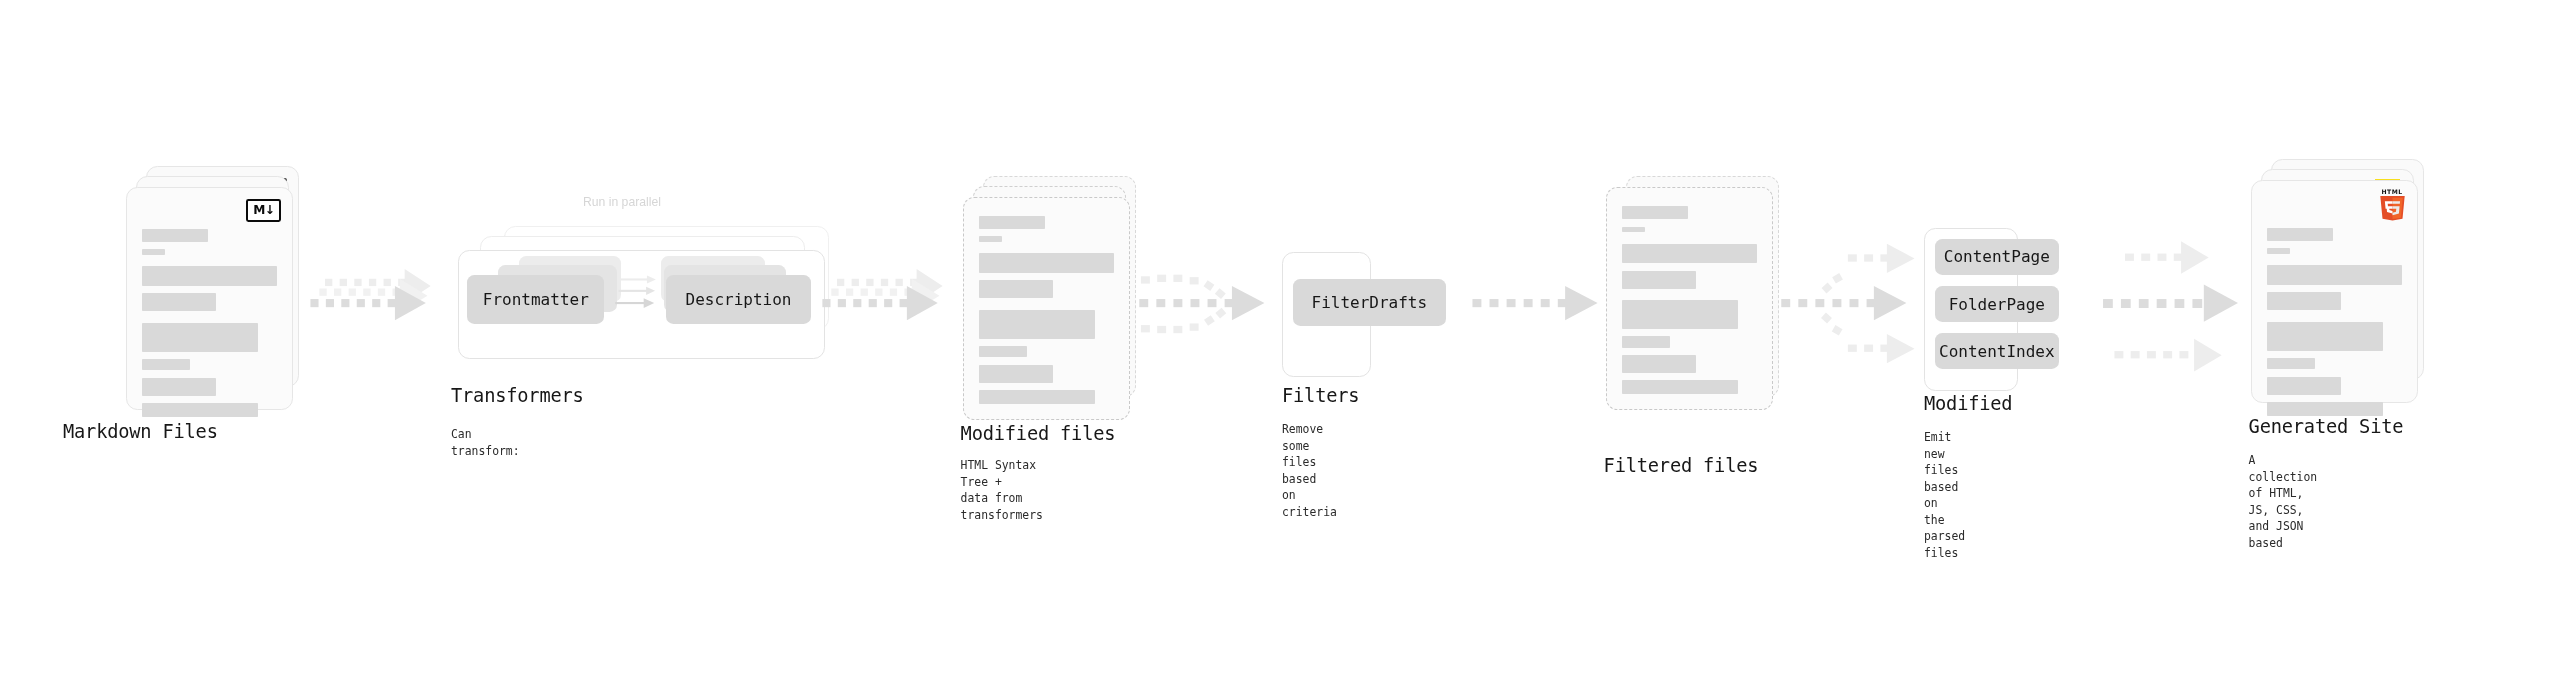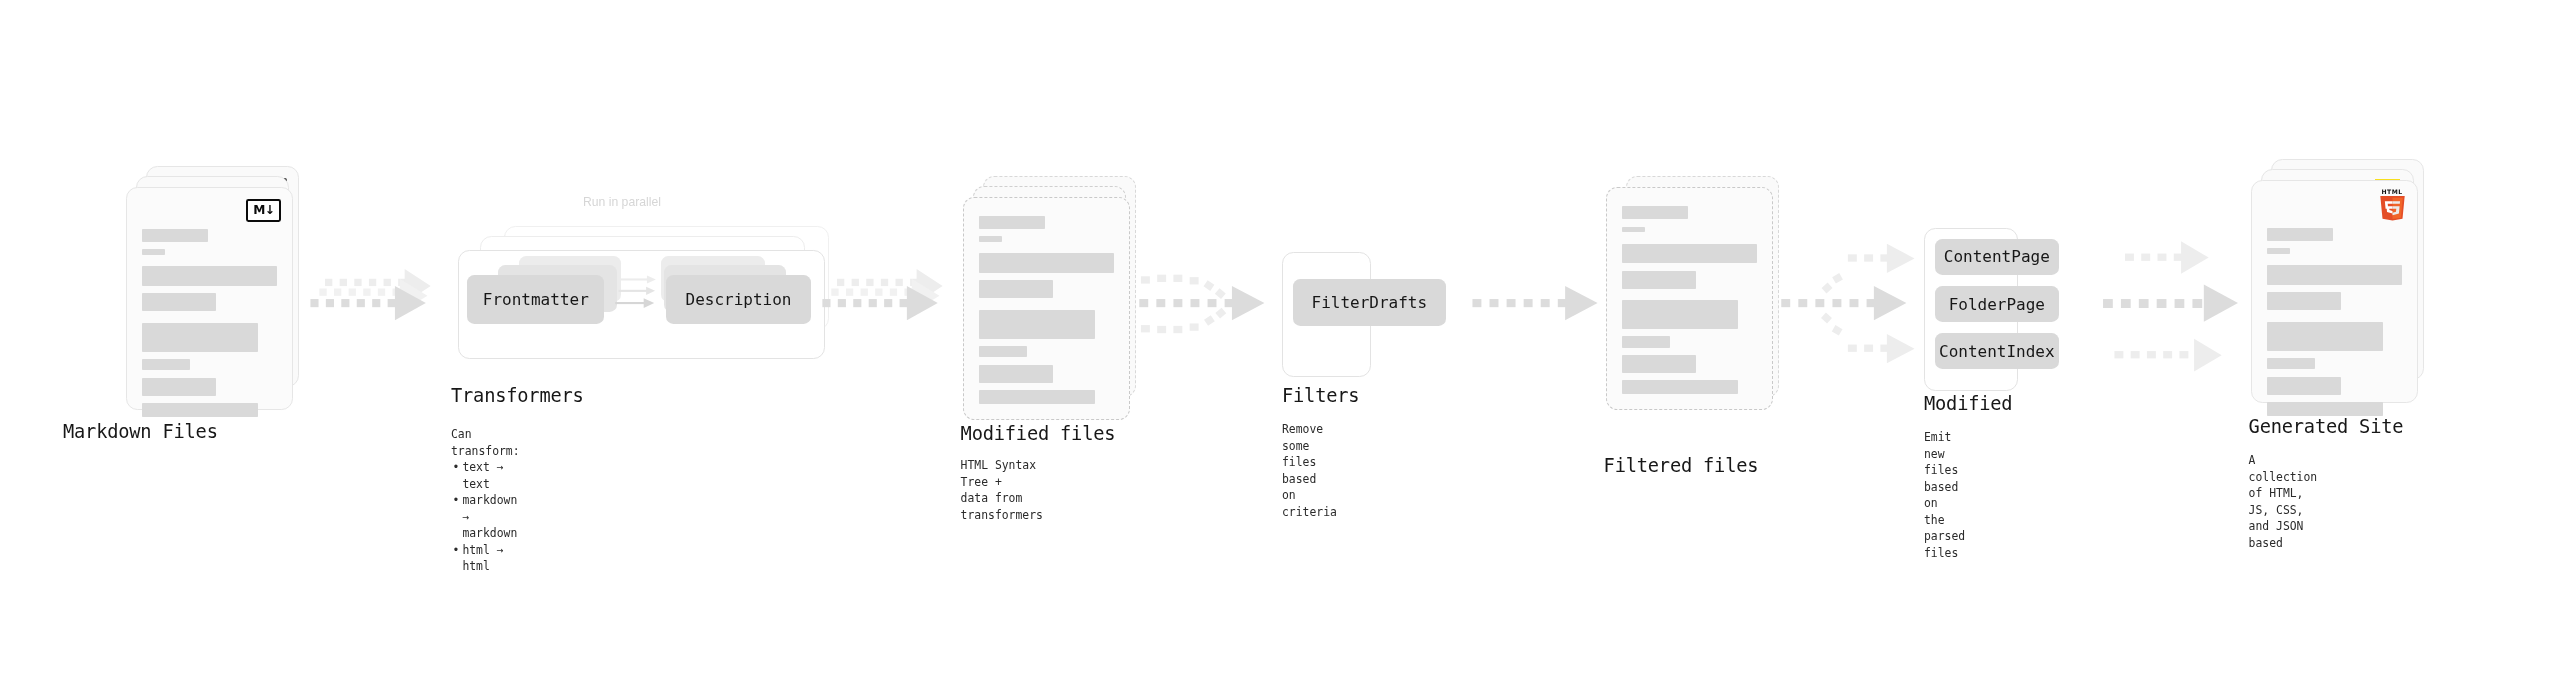--- a/index.html
+++ b/index.html
@@ -281,25 +281,20 @@
       </g>
       <polygon points="237,59 250,65 237,71" fill="#d6d6d6"></polygon>
     </svg>
 
     <div class="chip" style="left:16.3px; top:275px; width:137px; height:49px;">Frontmatter</div>
     <div class="chip" style="left:215px; top:275px; width:145px; height:49px;">Description</div>
 
     <div class="stage-title" style="left:0px; top:385px;">Transformers</div>
     <div class="stage-desc list" style="left:0px; top:426px;">
       <div>Can transform:</div>
-      <ul>
-        <li>text → text</li>
-        <li>markdown → markdown</li>
-        <li>html → html</li>
-      </ul>
     </div>
   </div>
 
   <svg class="ov" width="2576" height="681" viewBox="0 0 3170 838">
     <g fill="#ededed">
       <rect x="1030" y="343" width="9" height="9"></rect>
         <rect x="1048" y="343" width="9" height="9"></rect>
       <rect x="1066" y="343" width="9" height="9"></rect>
         <rect x="1084" y="343" width="9" height="9"></rect>
       <rect x="1102" y="343" width="9" height="9"></rect>

